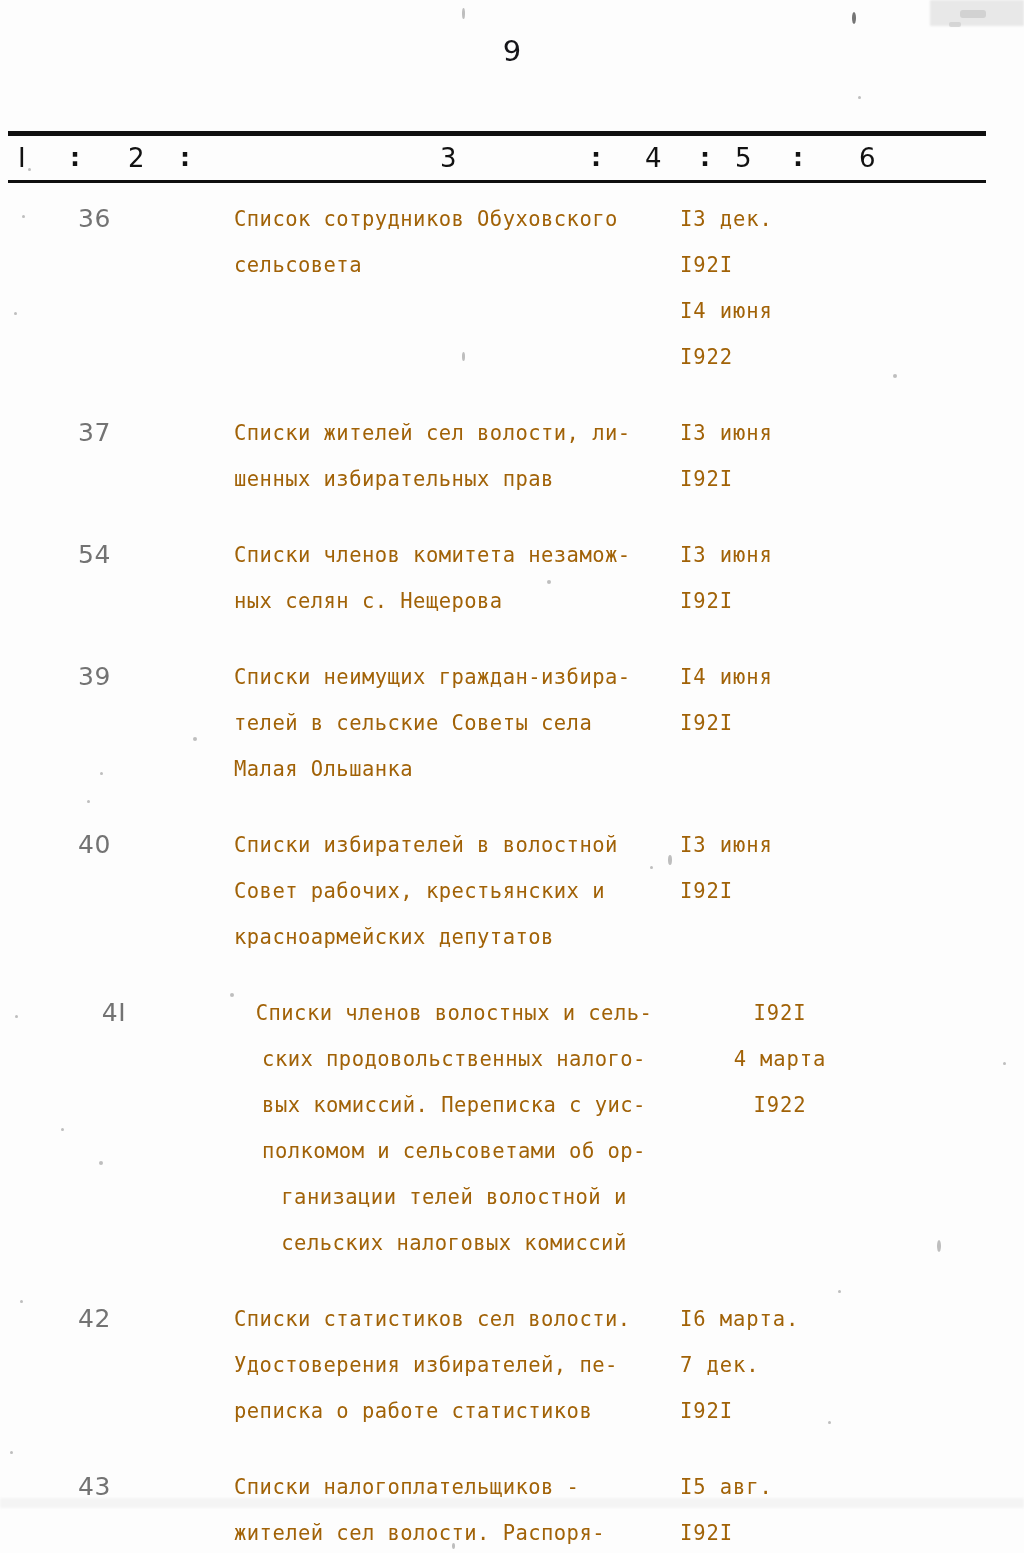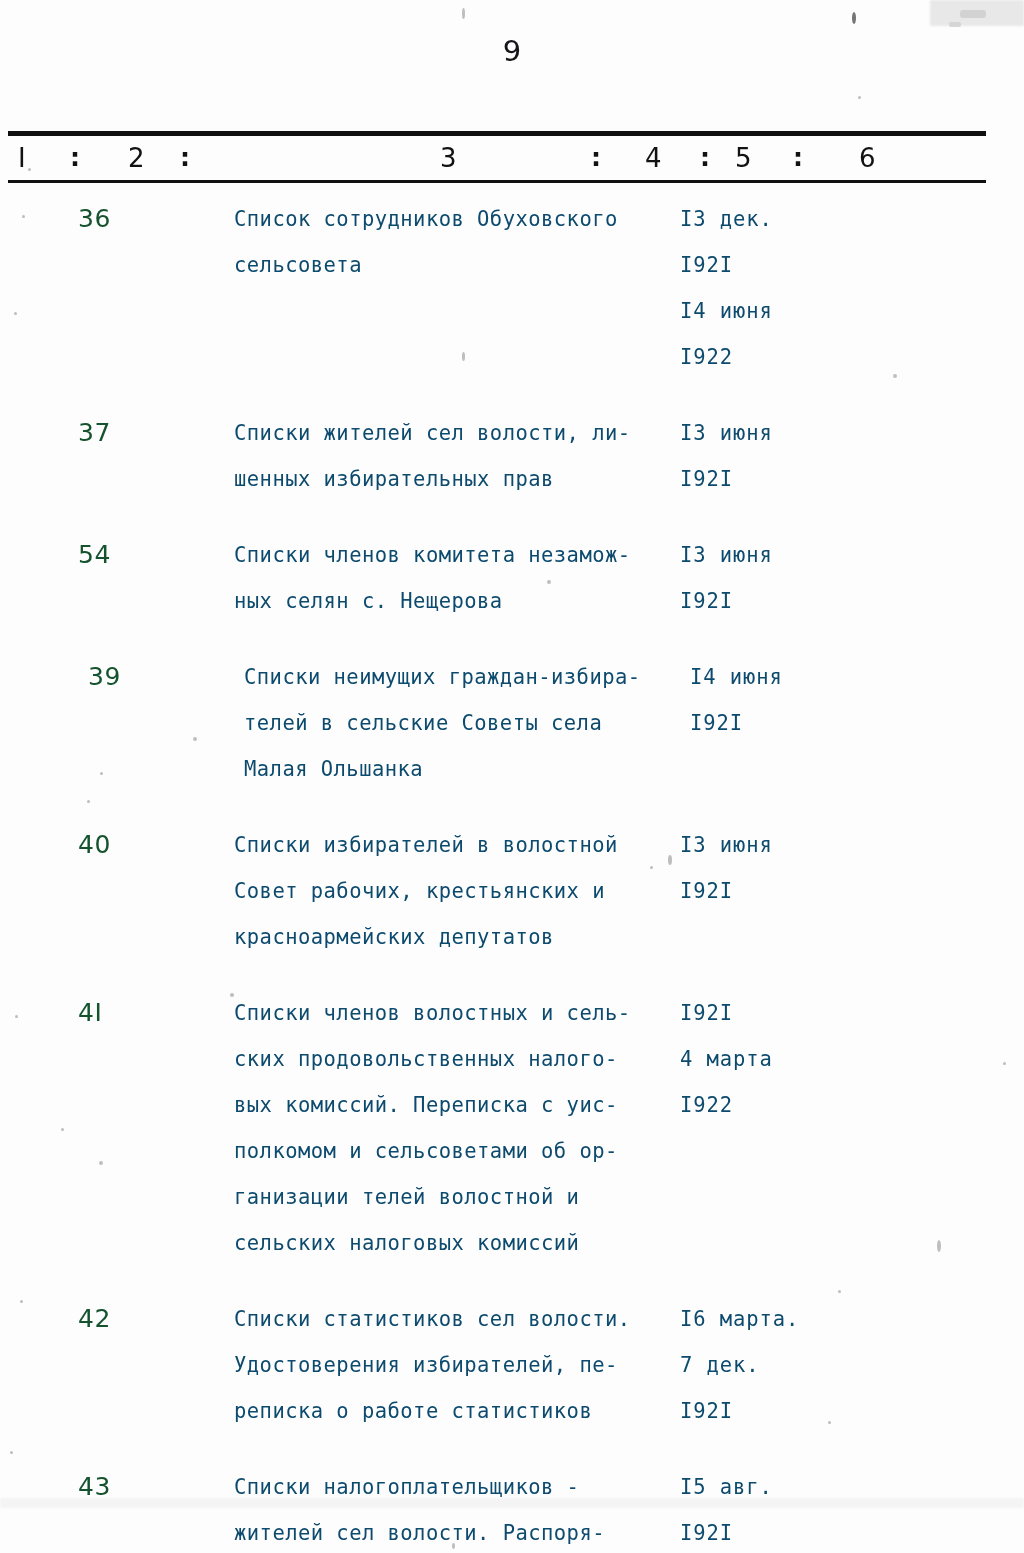--- a/index.html
+++ b/index.html
@@ -110,42 +110,42 @@
     min-height: 10px;
   }
   .cell-num {
     position: absolute;
     left: 78px;
     top: 0;
     width: 72px;
     font-family: "DejaVu Sans", "Liberation Sans", sans-serif;
     font-size: 25px;
     line-height: 46px;
-    color: #14532d;
+    color: #737373;
     letter-spacing: .5px;
   }
   .cell-desc {
     position: absolute;
     left: 234px;
     top: 0;
     width: 440px;
   }
   .cell-date {
     position: absolute;
     left: 680px;
     top: 0;
     width: 200px;
   }
   .tline {
     display: block;
     font-family: "DejaVu Sans Mono", "Liberation Mono", monospace;
     font-size: 20.5px;
     line-height: 46px;
     letter-spacing: .45px;
-    color: #0c4a6e;
+    color: #a16207;
     white-space: pre;
   }
   .cell-date .tline { letter-spacing: .9px; }
 </style>
 </head>
 <body>
 
 <div id="page">
 
   <div id="page-number">9</div>
@@ -203,21 +203,21 @@
           <div class="cell-desc">
             <span class="tline">Списки членов комитета незамож-</span>
             <span class="tline">ных селян с. Нещерова</span>
           </div>
           <div class="cell-date">
             <span class="tline">I3 июня</span>
             <span class="tline">I92I</span>
           </div>
         </div>
       </div>
-      <div class="row" style="margin-bottom: 30px; padding-left: 10px;">
+      <div class="row" style="margin-bottom: 30px;">
         <div class="row-inner" style="height: 138px;">
           <div class="cell-num">39</div>
           <div class="cell-desc">
             <span class="tline">Списки неимущих граждан-избира-</span>
             <span class="tline">телей в сельские Советы села</span>
             <span class="tline">Малая Ольшанка</span>
           </div>
           <div class="cell-date">
             <span class="tline">I4 июня</span>
             <span class="tline">I92I</span>
@@ -232,21 +232,21 @@
             <span class="tline">Совет рабочих, крестьянских и</span>
             <span class="tline">красноармейских депутатов</span>
           </div>
           <div class="cell-date">
             <span class="tline">I3 июня</span>
             <span class="tline">I92I</span>
           </div>
         </div>
       </div>
       <div class="row" style="margin-bottom: 30px;">
-        <div class="row-inner" style="height: 276px;">
+        <div class="row-inner" style="height: 276px; text-align: center;">
           <div class="cell-num">4I</div>
           <div class="cell-desc">
             <span class="tline">Списки членов волостных и сель-</span>
             <span class="tline">ских продовольственных налого-</span>
             <span class="tline">вых комиссий. Переписка с уис-</span>
             <span class="tline">полкомом и сельсоветами об ор-</span>
             <span class="tline">ганизации телей волостной и</span>
             <span class="tline">сельских налоговых комиссий</span>
           </div>
           <div class="cell-date">

